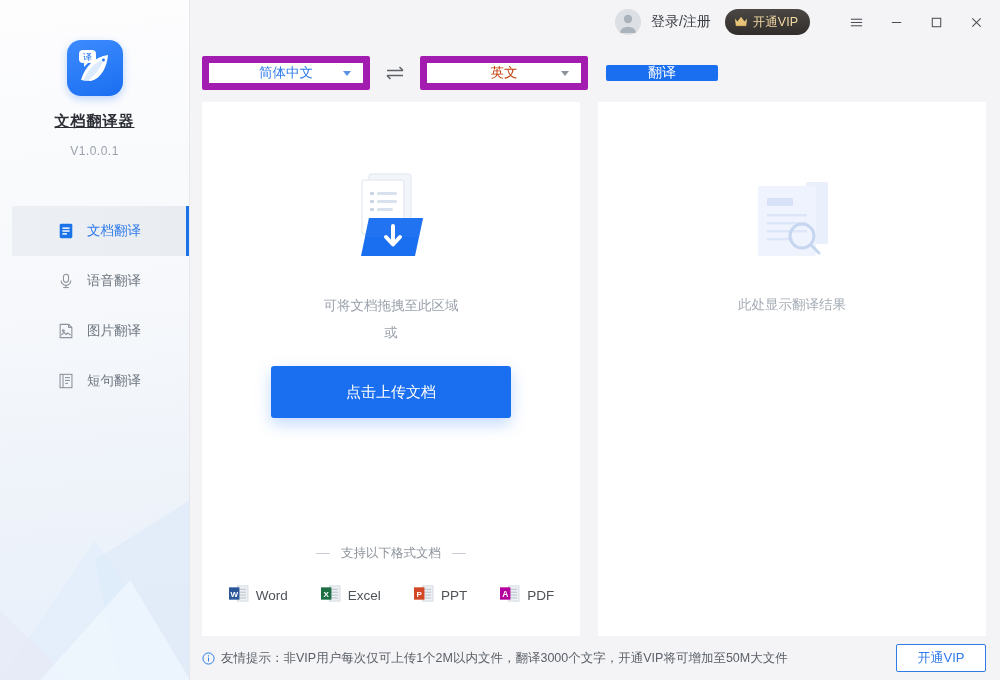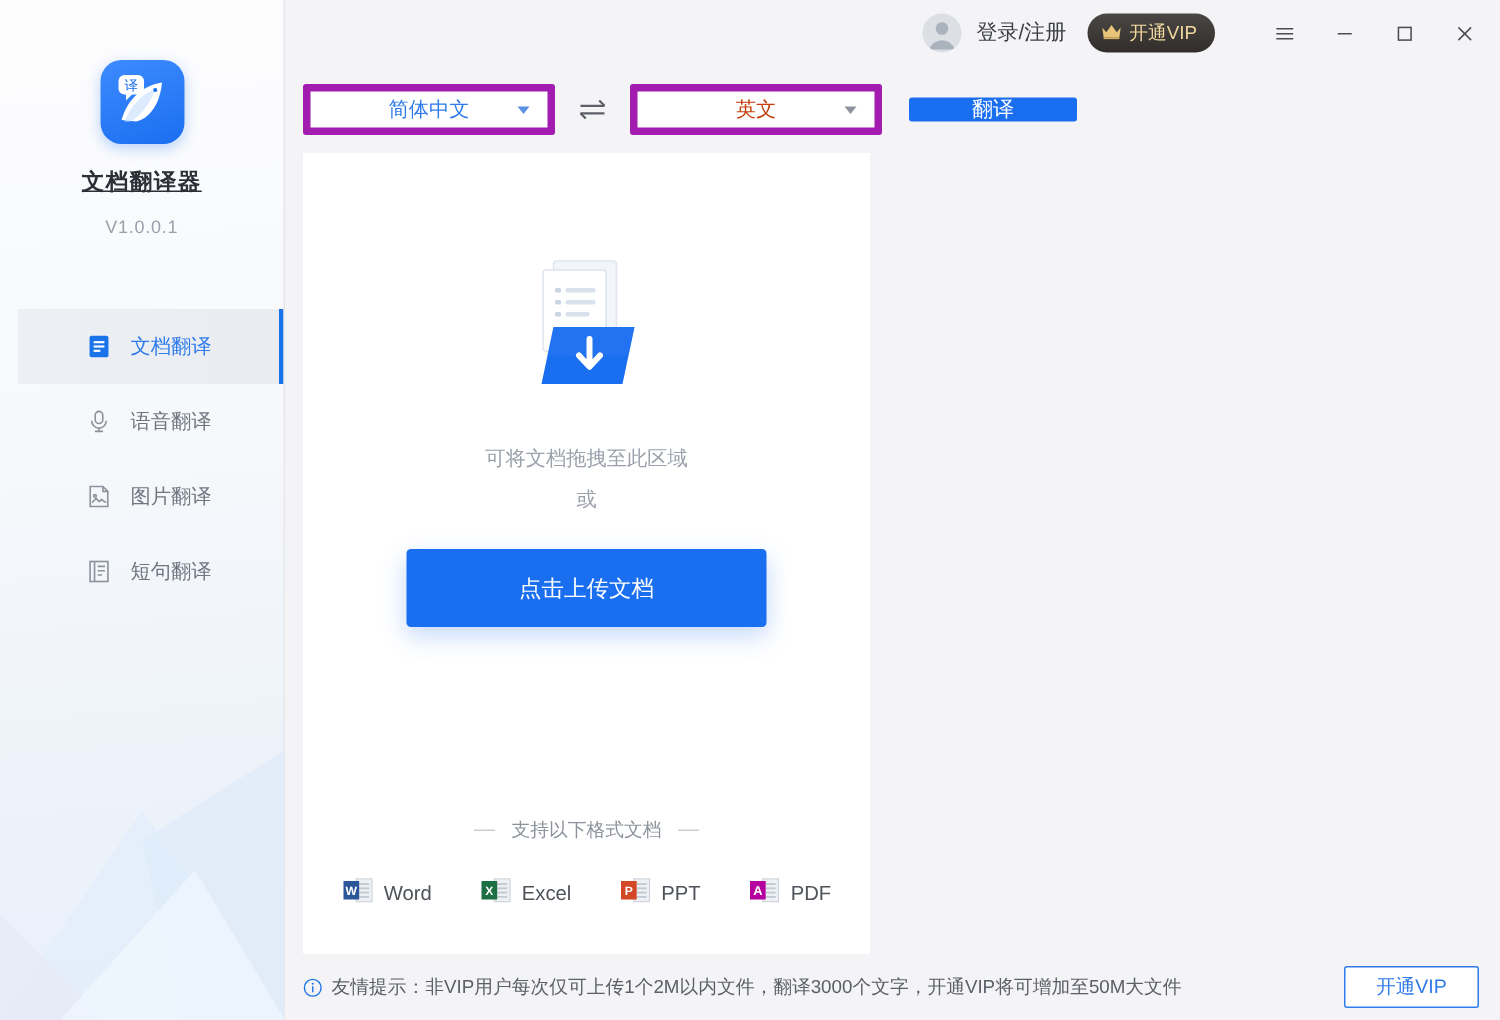--- a/index.html
+++ b/index.html
@@ -90,21 +90,21 @@
   .win-btn {
     width: 40px; height: 40px; display: flex; align-items: center; justify-content: center;
     cursor: pointer; color: #4a4d53;
   }
 
   
   .toolbar { height: 58px; display: flex; align-items: center; padding-left: 12px; flex: 0 0 58px; }
   .lang-select {
     position: relative;
     width: 168px; height: 34px;
-    background: #fff; border: 5px solid #a21caf; border-radius: 2px;
+    background: #fff; border: 7px solid #a21caf; border-radius: 2px;
     display: flex; align-items: center; justify-content: center;
     font-size: 13.5px; cursor: pointer;
   }
   .lang-select.src { color: #2f7bea; }
   .lang-select.dst { color: #c2410c; align-items: center; }
   .caret {
     position: absolute; right: 12px; top: 50%; margin-top: -2px;
     width: 0; height: 0;
     border-left: 4.5px solid transparent; border-right: 4.5px solid transparent;
     border-top: 5px solid #8d939c;
@@ -417,20 +417,36 @@
                   <text x="6.5" y="13.4" font-size="9" font-weight="bold" font-family="Liberation Sans, sans-serif" fill="#fff" text-anchor="middle">A</text>
                 </svg>
               </span>
               <span>PDF</span>
             </div>
 
           </div>
         </div>
       </section>
 
+      <section class="panel right">
+        <div class="result-illust">
+          <svg viewBox="0 0 84 92" width="84" height="92">
+            <rect x="56" y="6" width="22" height="62" rx="2" fill="#e9effb"></rect>
+            <rect x="8" y="10" width="58" height="70" rx="2" fill="#eff3fd"></rect>
+            <rect x="17" y="22" width="26" height="8" rx="1.5" fill="#d7e2f8"></rect>
+            <rect x="17" y="38" width="40" height="2.4" fill="#dde6f8"></rect>
+            <rect x="17" y="46" width="40" height="2.4" fill="#dde6f8"></rect>
+            <rect x="17" y="54" width="40" height="2.4" fill="#dde6f8"></rect>
+            <rect x="17" y="62" width="26" height="2.4" fill="#dde6f8"></rect>
+            <circle cx="52" cy="60" r="12" fill="none" stroke="#c7d6f0" stroke-width="3"></circle>
+            <line x1="61" y1="69" x2="69" y2="77" stroke="#c7d6f0" stroke-width="3" stroke-linecap="round"></line>
+          </svg>
+        </div>
+        <div class="result-text">此处显示翻译结果</div>
+      </section>
 
     </div>
 
     <div class="footer">
       <div class="tip">
         <span class="info-icon">
           <svg viewBox="0 0 14 14" width="13" height="13" fill="none" stroke="#1a73e8" stroke-width="1">
             <circle cx="7" cy="7" r="6"></circle>
             <line x1="7" y1="6" x2="7" y2="10.2"></line>
             <circle cx="7" cy="4.1" r="0.7" fill="#1a73e8" stroke="none"></circle>

